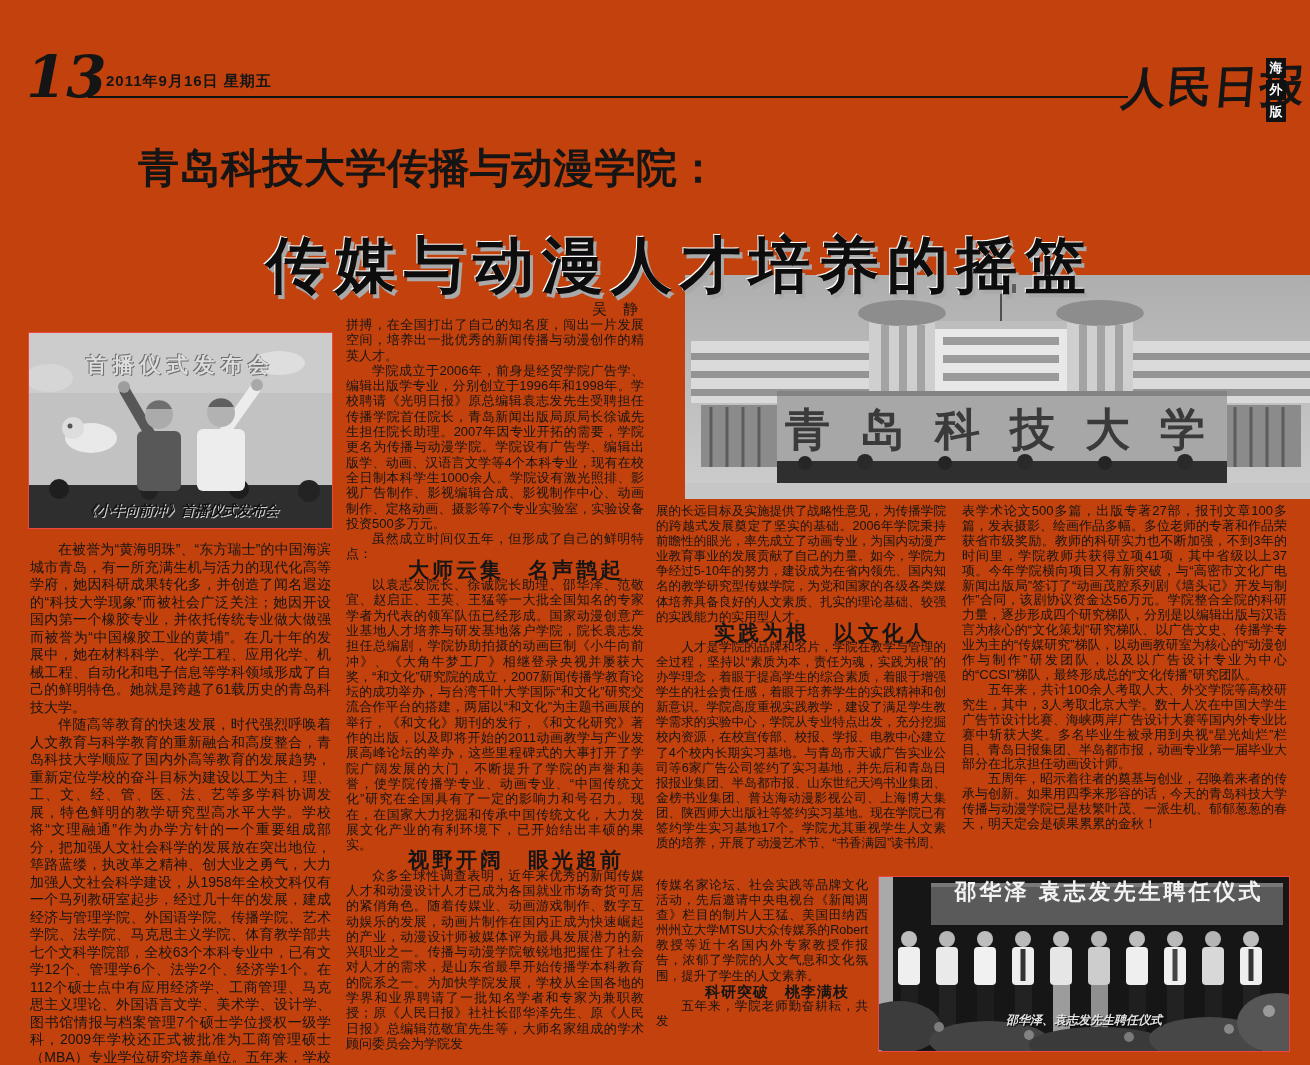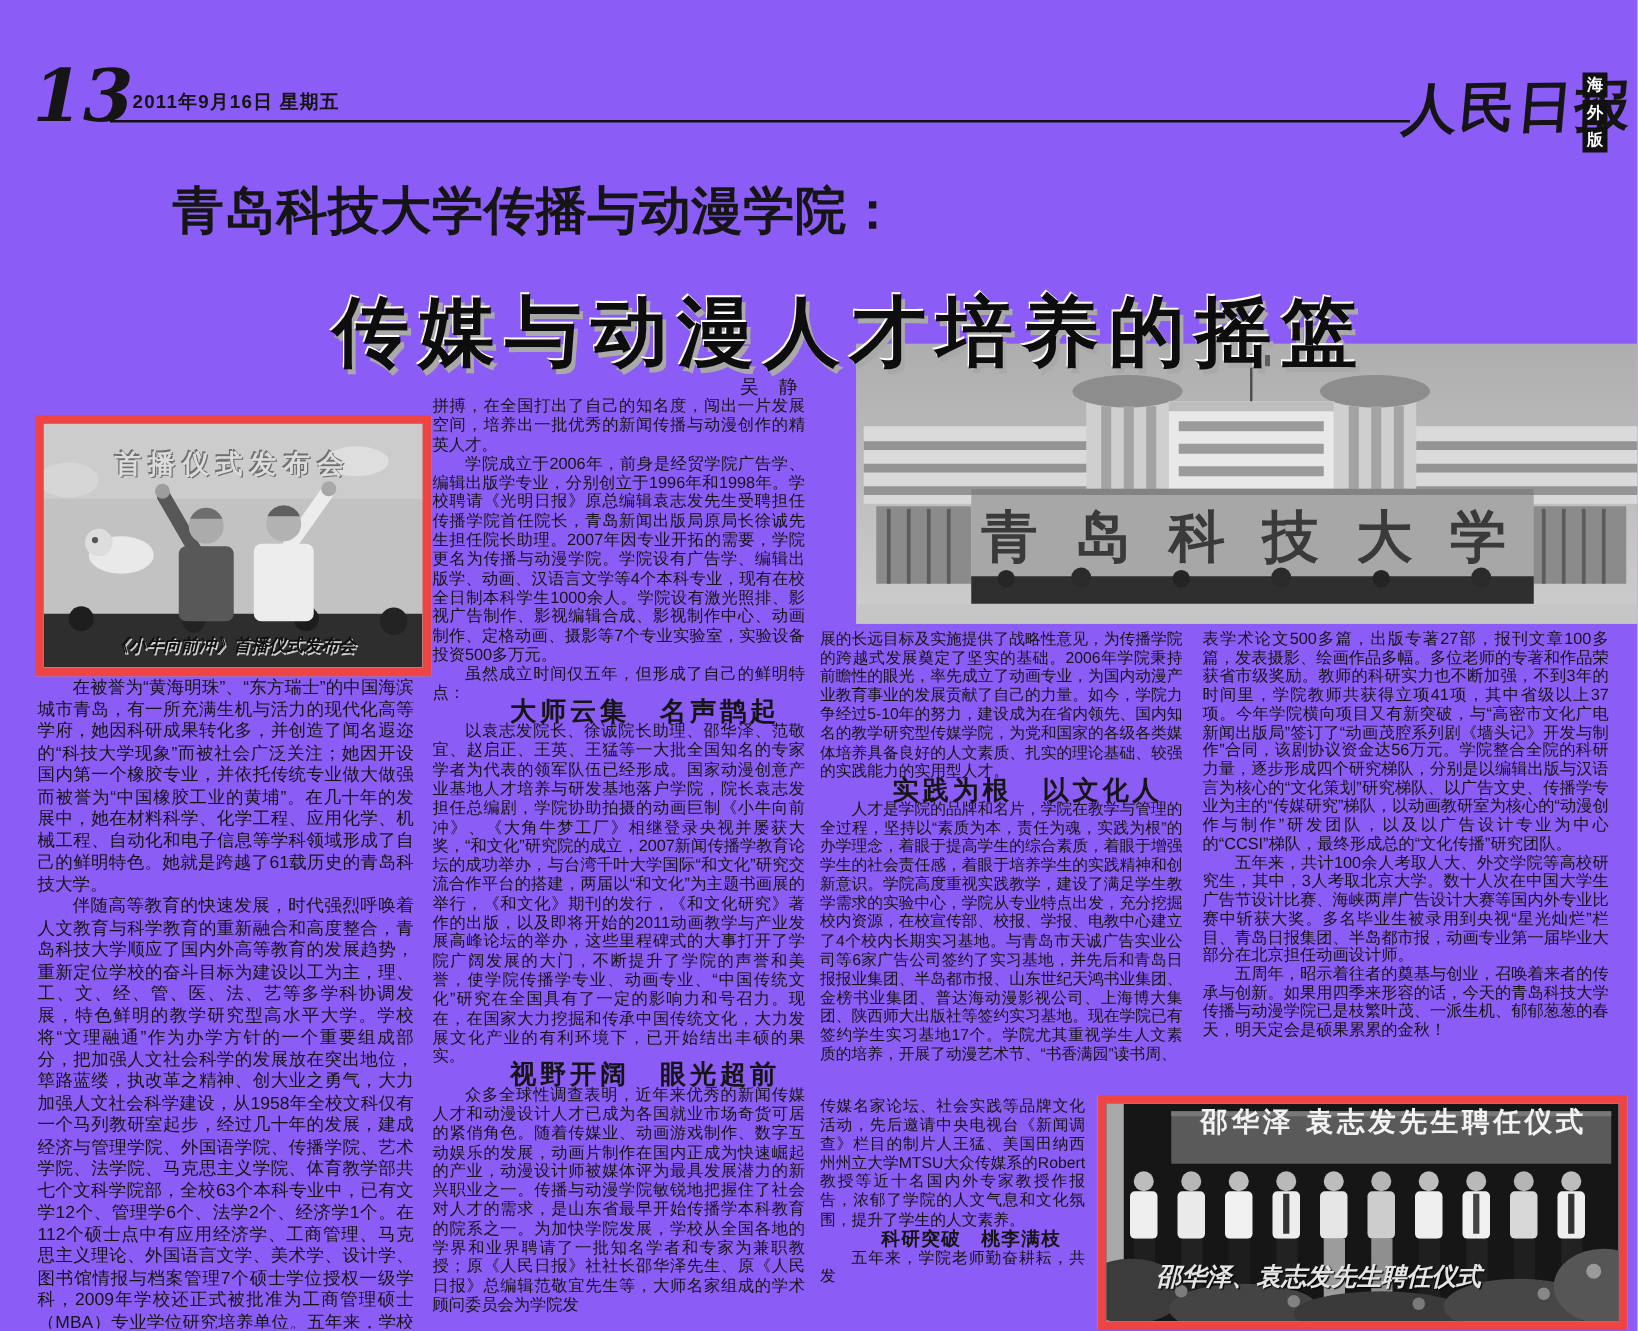--- a/index.html
+++ b/index.html
@@ -1,16 +1,16 @@
 <!DOCTYPE html>
 <html><head>
 <meta charset="utf-8">
 <style>
   html,body{margin:0;padding:0;background:#e9e9e9;}
-  .page{position:relative;width:1310px;height:1065px;background:#8b5cf6;overflow:hidden;
+  .page{position:relative;width:1310px;height:1065px;background:#c2410c;overflow:hidden;
         font-family:"Liberation Sans",sans-serif;color:#151515;}
   
   .pagenum{position:absolute;left:26px;top:48px;font-family:"DejaVu Serif",serif;
            font-style:italic;font-weight:bold;font-size:58px;line-height:1;}
   .dateline{position:absolute;left:106px;top:72px;font-size:15px;font-weight:bold;letter-spacing:1px;}
   .section-label{position:absolute;left:0;top:46px;width:1310px;text-align:center;
            font-size:40px;font-weight:900;letter-spacing:4px;}
   .header-rule{position:absolute;left:88px;top:96px;width:1040px;height:2px;background:#111;}
   .masthead{position:absolute;left:1122px;top:56px;width:150px;font-family:"DejaVu Serif",serif;
            font-weight:900;font-size:44px;line-height:1.4;transform:skewX(-6deg) rotate(-1deg);
@@ -29,34 +29,34 @@
   .col p.cont{text-indent:0;}
   .c1{left:30px;top:541px;width:301px;height:522px;font-size:14px;line-height:17.5px;}
   .c2{left:346px;top:317px;width:298px;height:746px;font-size:13px;line-height:15.3px;}
   .c3a{left:656px;top:504px;width:290px;height:371px;font-size:12.6px;line-height:15.1px;}
   .c3b{left:656px;top:878px;width:212px;height:185px;font-size:12.6px;line-height:15.1px;}
   .c4{left:962px;top:504px;width:325px;height:368px;font-size:13px;line-height:14.9px;}
   .subhead{text-align:center;font-weight:900;font-size:21px;letter-spacing:3px;
            margin:9px 0 7px;text-indent:0;}
   .c3b .subhead{font-size:15px;letter-spacing:1px;}
   
-  .photo{position:absolute;border:7px solid #ef4444;overflow:hidden;background:#bbb;}
+  .photo{position:absolute;border:1px solid #ef4444;overflow:hidden;background:#bbb;}
   .ph-launch{left:28px;top:332px;width:303px;height:195px;}
   .ph-campus{left:685px;top:275px;width:632px;height:224px;z-index:2;border:none;}
   .ph-ceremony{left:878px;top:876px;width:410px;height:174px;}
   .photo svg{position:absolute;left:0;top:0;}
   .launch-banner{position:absolute;left:0;top:18px;width:100%;text-align:center;font-size:21px;
            font-weight:900;letter-spacing:6px;color:#dcdcdc;text-shadow:1px 1px 0 #6f6f6f,-1px -1px 0 #6f6f6f;}
   .launch-caption{position:absolute;left:0;bottom:8px;width:100%;text-align:center;font-size:14px;
            font-weight:bold;font-style:italic;color:#101010;text-shadow:1px 1px 0 #cfcfcf;}
   .campus-sign{position:absolute;left:100px;top:125px;width:445px;text-align:center;font-size:45px;
            font-weight:bold;font-family:"DejaVu Serif",serif;letter-spacing:30px;color:#3a3a3a;white-space:nowrap;}
   .cer-banner{position:absolute;left:55px;top:0;width:350px;text-align:center;font-size:22px;
            font-weight:900;letter-spacing:3px;color:#f2f2f2;}
-  .cer-caption{position:absolute;left:40px;bottom:22px;width:330px;text-align:left;font-size:20px;
+  .cer-caption{position:absolute;left:40px;bottom:22px;width:330px;text-align:center;font-size:12px;
            font-style:italic;font-weight:bold;color:#e4e4e4;text-shadow:1px 1px 1px #000;}
 </style>
 </head>
 <body>
 
 <div class="page">
 
   <div class="pagenum">13</div>
   <div class="dateline">2011年9月16日  星期五</div>
   <div class="header-rule"></div>

